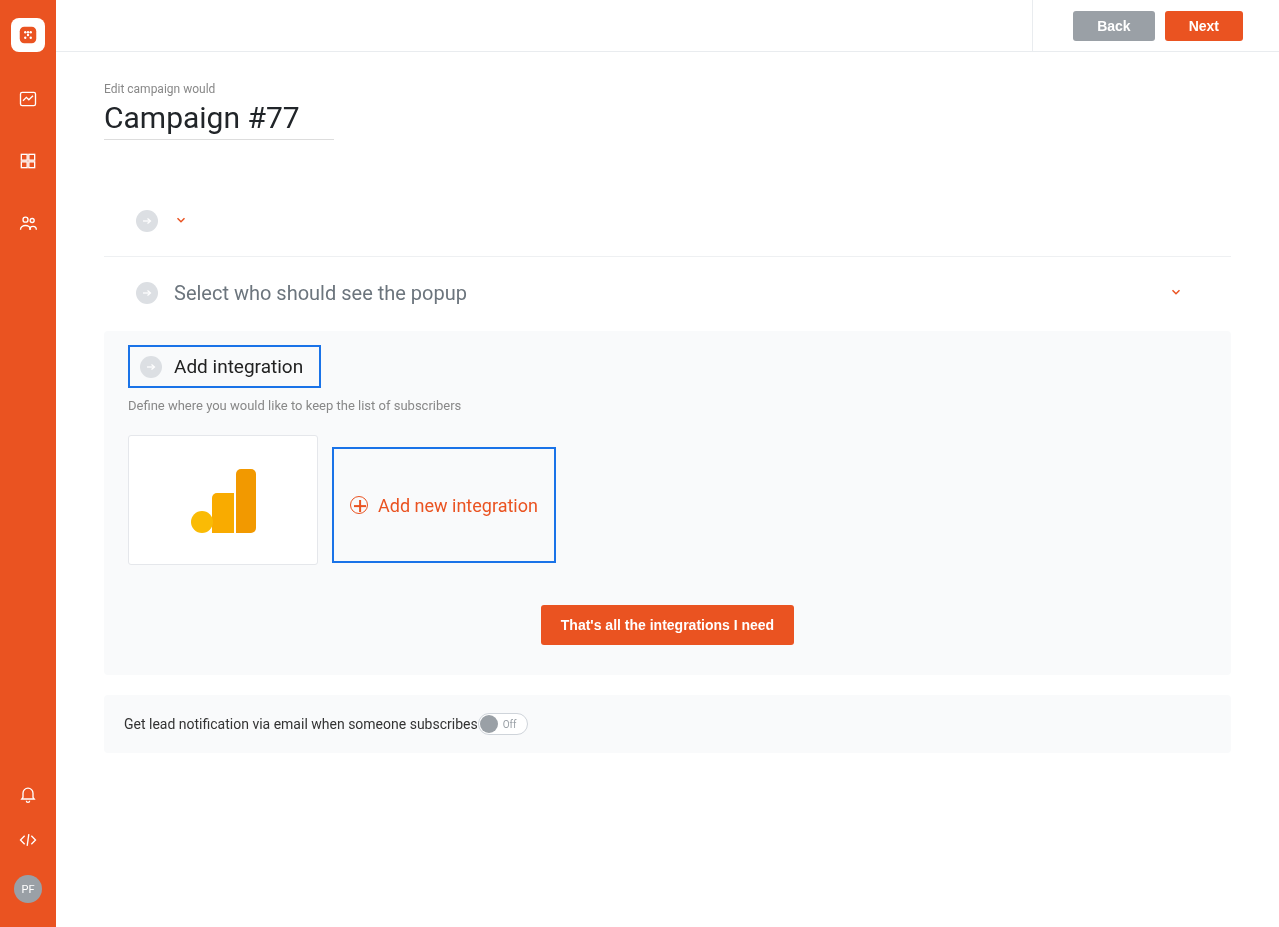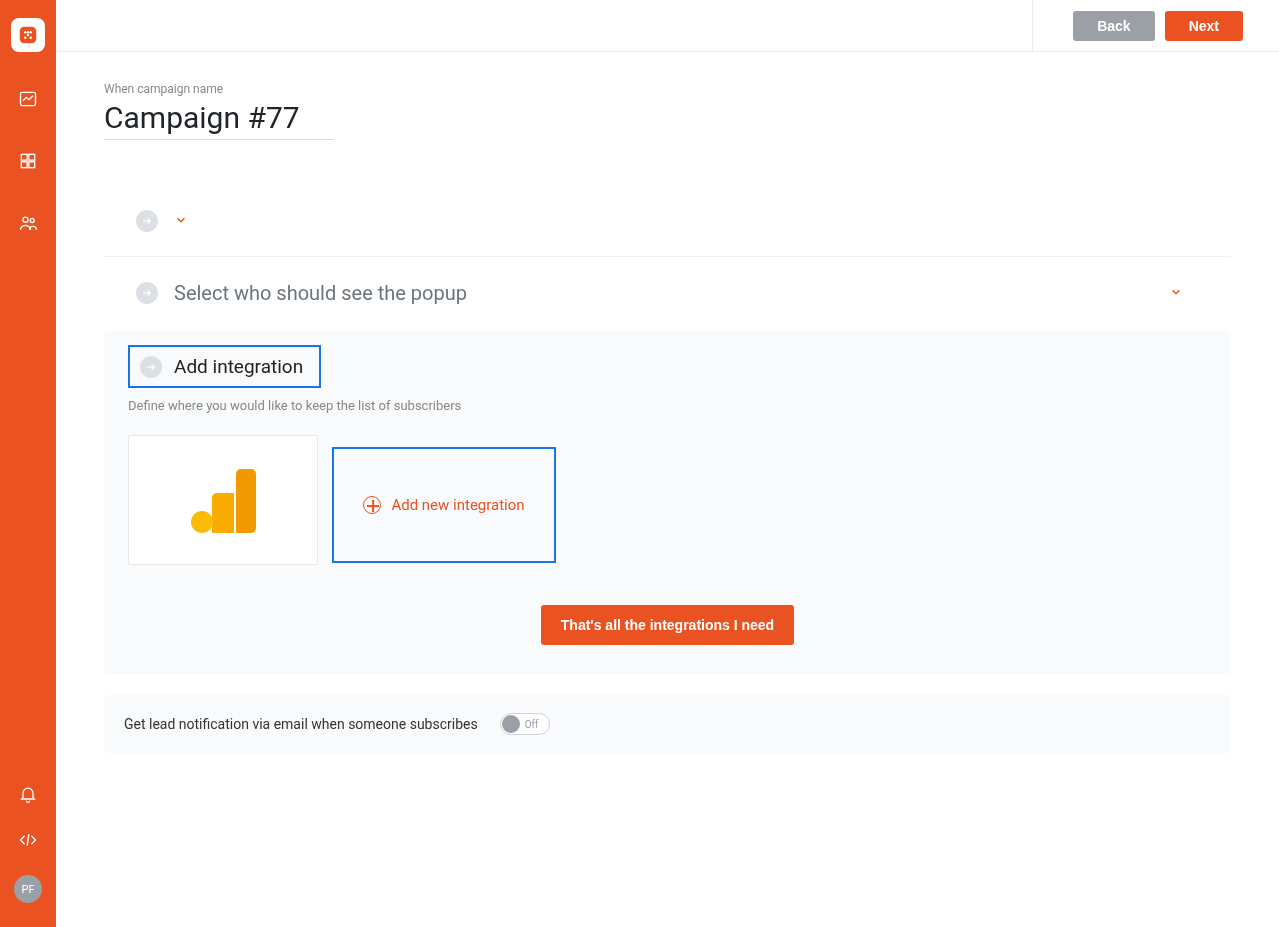--- a/index.html
+++ b/index.html
@@ -123,31 +123,31 @@
   border: 2px solid #1a73e8;
   background:#f9fafb;
   display:flex; align-items:center; justify-content:center;
   gap:10px; cursor:pointer;
   margin-top: 12px;
 }
 .plus-wrap { position:relative; width:18px; height:18px; }
 .plus-wrap .h { position:absolute; left:3px; right:3px; top:50%; height:1.8px; background:#ea5321; transform:translateY(-50%); }
 .plus-wrap .v { position:absolute; top:3px; bottom:3px; left:50%; width:1.8px; background:#ea5321; transform:translateX(-50%); }
 .plus-outer { width:18px;height:18px;border-radius:50%;border:1.8px solid #ea5321; position:relative; }
-.add-label { color:#ea5321; font-size:15px; }
+.add-label { color:#ea5321; font-size:18px; }
 .done-row { display:flex; justify-content:center; margin-top:40px; }
 .btn-done {
   background:#ea5321; color:#fff; border:none; border-radius:3px;
   padding: 12px 20px; font-size:14px; font-weight:600; cursor:pointer;
 }
 .notif-panel {
   background:#f9fafb; border-radius:4px;
   padding: 18px 20px;
   margin-top: 20px;
-  display:flex; align-items:center; gap:22px;
+  display:flex; align-items:center; 
 }
 .notif-panel .label { font-size:14px; color:#333; }
 .toggle {
   width:50px; height:22px; border-radius:12px;
   border:1px solid #cfd4da; background:#fff;
   position:relative; cursor:pointer;
   display:flex; align-items:center;
 }
 .toggle .knob {
   width:18px; height:18px; border-radius:50%;
@@ -219,21 +219,21 @@
   </div>
 </div>
 
 <div class="topbar">
   <div class="divider"></div>
   <button class="btn btn-back">Back</button>
   <button class="btn btn-next">Next</button>
 </div>
 
 <div class="main">
-  <div class="edit-label">When campaign name</div>
+  <div class="edit-label">Edit campaign would</div>
   <div class="campaign-name" contenteditable="false" style="">Campaign #77</div>
 
   <div class="section">
     <div class="arrow-circle">
       <svg viewBox="0 0 24 24">
           <line x1="4" y1="12" x2="18" y2="12"></line>
           <polyline points="13,7 19,12 13,17"></polyline>
         </svg>
     </div>
     <div class="chevron">

